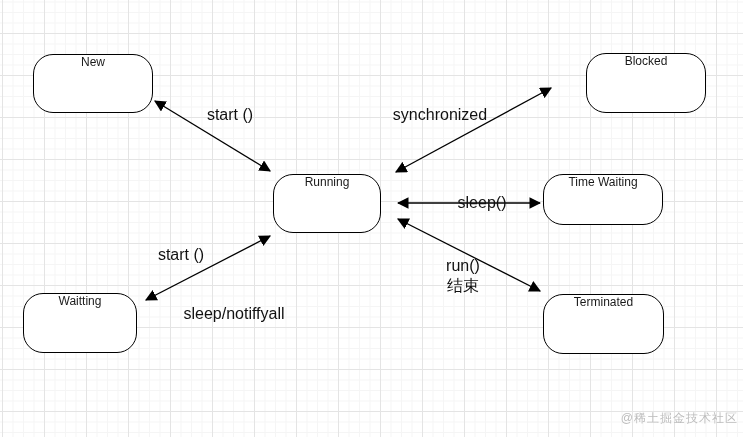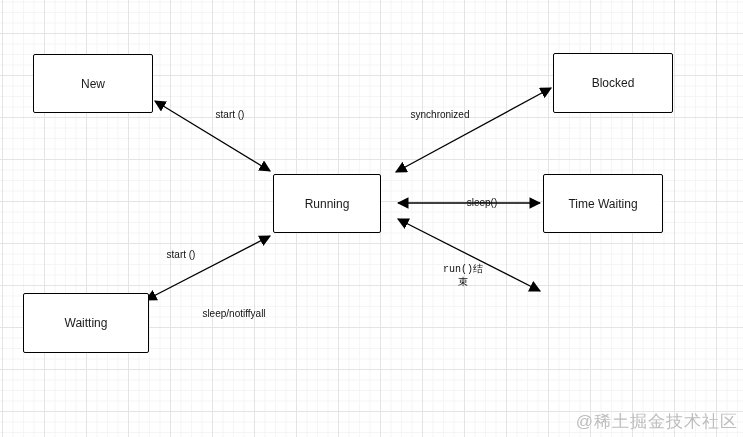--- a/index.html
+++ b/index.html
@@ -16,38 +16,38 @@
       linear-gradient(90deg, #f5f5f5 1px, transparent 1px);
     background-size:42px 42px,42px 42px,10.5px 10.5px,10.5px 10.5px;
     background-position:2px 33px,2px 33px,2px 33px,2px 33px;
   }
   .edges{position:absolute;left:0;top:0;width:743px;height:437px;}
   .node{
     position:absolute;
     box-sizing:border-box;
     background:#ffffff;
     border:1px solid #000000;
-    border-radius:2px;
-    display:flex;align-items:center;justify-content:center;
+    border-radius:20px;
+    display:flex;align-items:flex-start;justify-content:center;
     font-size:12px;color:#1a1a1a;
     text-align:center;
   }
   .edge-label{
     position:absolute;
     transform:translate(-50%,-50%);
-    font-size:10px;color:#111111;
+    font-size:16px;color:#111111;
     white-space:nowrap;
     text-align:center;
     line-height:1.25;
   }
-  .edge-label.wrap{white-space:normal;width:46px;font-family:Liberation Mono, monospace;}
+  .edge-label.wrap{white-space:normal;width:46px;}
   .watermark{
     position:absolute;
-    right:5px;bottom:4px;
-    font-size:17px;
+    right:5px;bottom:10px;
+    font-size:12px;
     color:#bdbdbd;
     letter-spacing:1px;
     text-align:center;
   }
 </style>
 </head>
 <body>
 
 <div class="canvas">
 
@@ -61,36 +61,39 @@
     <line x1="396" y1="172" x2="551" y2="88" stroke="#000" stroke-width="1.3" marker-start="url(#ah)" marker-end="url(#ah)"></line>
     <line x1="398" y1="203" x2="540" y2="203" stroke="#000" stroke-width="1.3" marker-start="url(#ah)" marker-end="url(#ah)"></line>
     <line x1="270" y1="236" x2="146" y2="300" stroke="#000" stroke-width="1.3" marker-start="url(#ah)" marker-end="url(#ah)"></line>
     <line x1="398" y1="219" x2="540" y2="291" stroke="#000" stroke-width="1.3" marker-start="url(#ah)" marker-end="url(#ah)"></line>
   </svg>
 
   <div class="node" style="left:33px;top:54px;width:120px;height:59px">
     <span>New</span>
   </div>
 
-  <div class="node" style="left:553px;top:53px;width:120px;height:60px">
+  <div class="node" style="left:586px;top:53px;width:120px;height:60px">
     <span>Blocked</span>
   </div>
 
   <div class="node" style="left:273px;top:174px;width:108px;height:59px">
     <span>Running</span>
   </div>
 
-  <div class="node" style="left:543px;top:174px;width:120px;height:59px">
+  <div class="node" style="left:543px;top:174px;width:120px;height:51px">
     <span>Time Waiting</span>
   </div>
 
-  <div class="node" style="left:23px;top:293px;width:126px;height:60px">
+  <div class="node" style="left:23px;top:293px;width:114px;height:60px">
     <span>Waitting</span>
   </div>
 
+  <div class="node" style="left:543px;top:294px;width:121px;height:60px">
+    <span>Terminated</span>
+  </div>
 
   <div class="edge-label" style="left:230px;top:115px">start ()</div>
 
   <div class="edge-label" style="left:440px;top:115px">synchronized</div>
 
   <div class="edge-label" style="left:482px;top:203px">sleep()</div>
 
   <div class="edge-label" style="left:181px;top:255px">start ()</div>
 
   <div class="edge-label" style="left:234px;top:314px">sleep/notiffyall</div>

